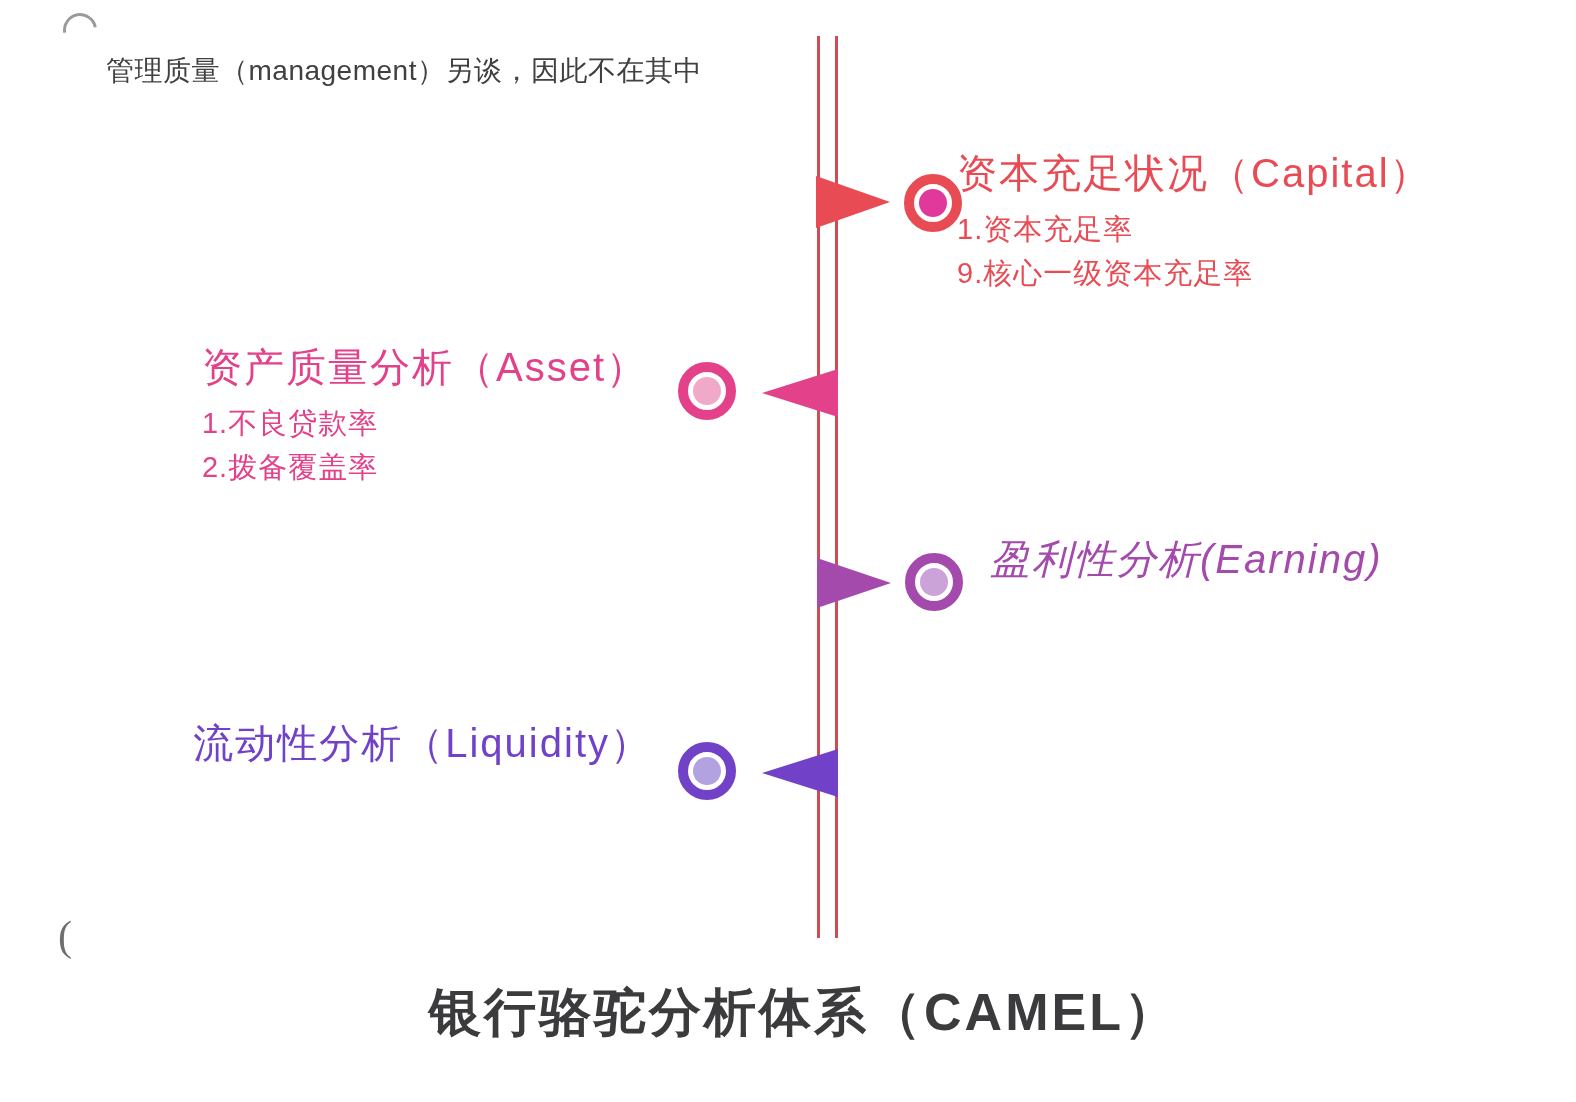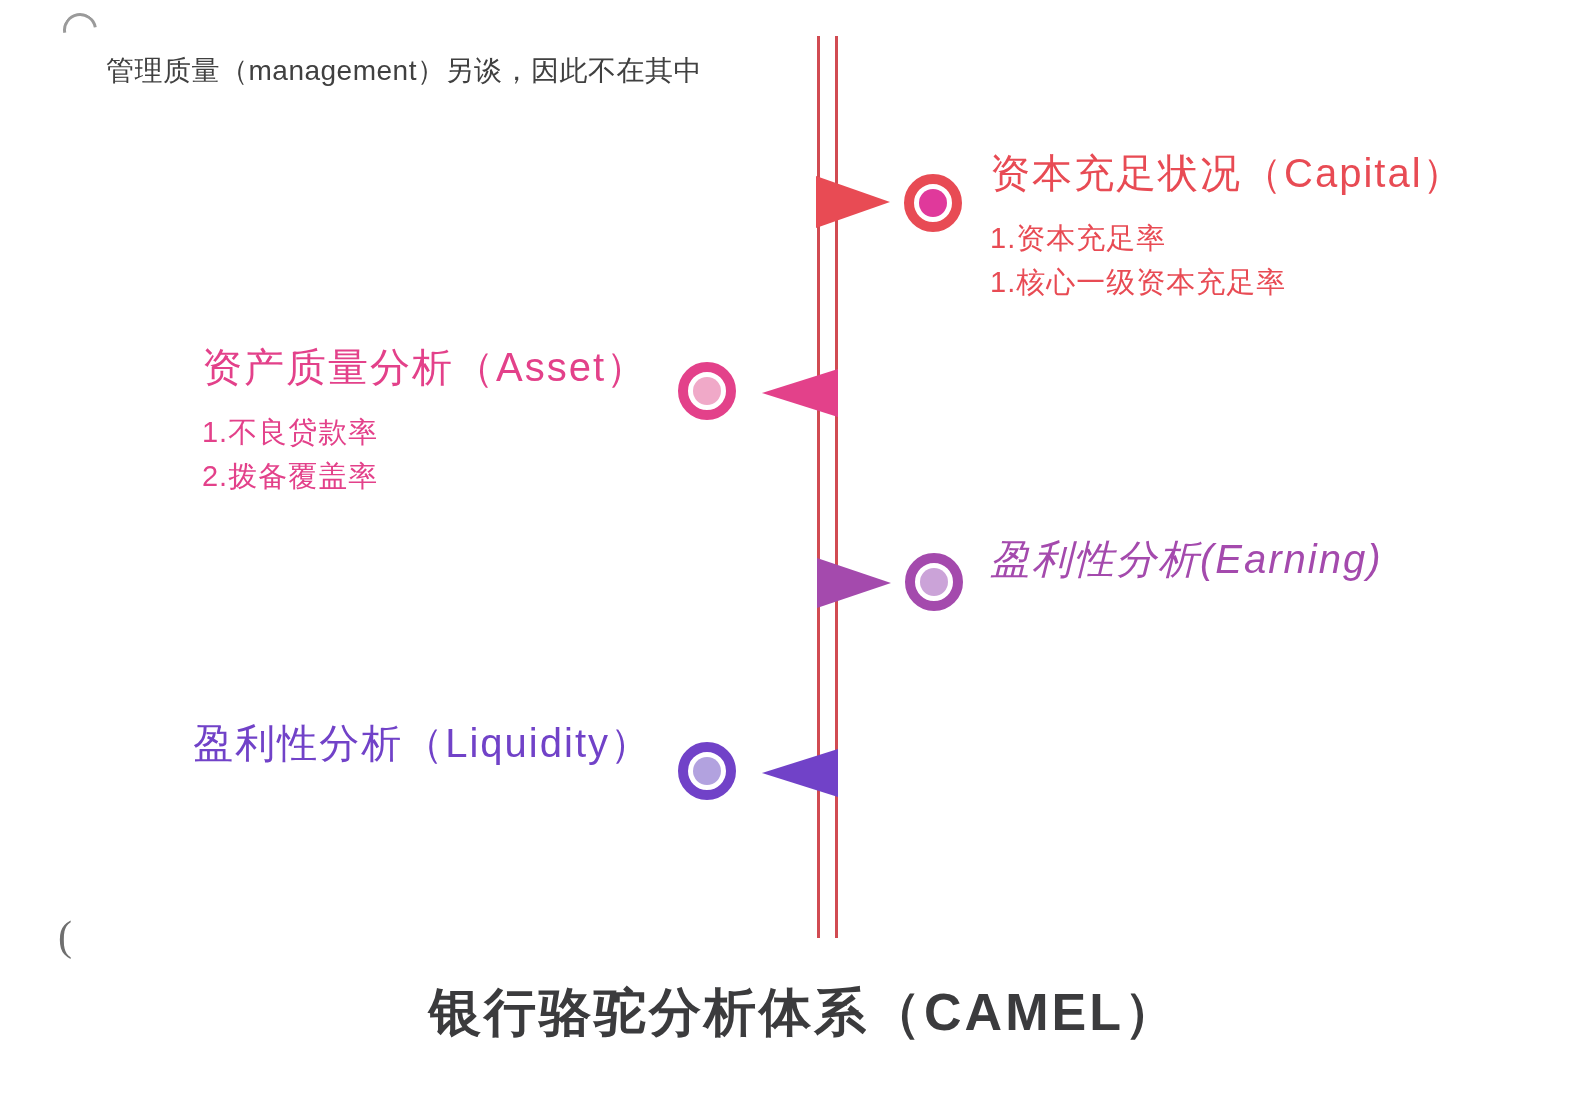--- a/index.html
+++ b/index.html
@@ -103,27 +103,27 @@
   .node-title {
     font-size: 40px;
     letter-spacing: 2px;
     line-height: 54px;
   }
   .node-item {
     font-size: 29px;
     line-height: 44px;
     letter-spacing: 1px;
   }
-  .node-items { margin-top: 16px; }
+  .node-items { margin-top: 7px; }
 
   
   
   #tri-capital  { left: 816px; top: 176px; }
   #ring-capital { left: 904px; top: 174px; }
-  #text-capital { left: 990px; top: 146px; }
+  #text-capital { left: 957px; top: 146px; }
 
   
   #tri-asset  { left: 762px; top: 369px; }
   #ring-asset { left: 678px; top: 362px; }
   #text-asset { right: 928px; top: 340px; }
 
   
   #tri-earning  { left: 817px; top: 558px; border-top-width: 25px; border-bottom-width: 25px; }
   #ring-earning { left: 905px; top: 553px; }
   #text-earning { left: 990px; top: 532px; font-style: italic; }
@@ -161,21 +161,21 @@
 
   <div style="--c: #E84B54; --ci: #E0399B;">
     <div class="tri tri-right" id="tri-capital"></div>
     <div class="ring" id="ring-capital">
       <div class="ring-inner"></div>
     </div>
     <div class="node-text" id="text-capital">
       <div class="node-title">资本充足状况（Capital）</div>
       <div class="node-items">
         <div class="node-item">1.资本充足率</div>
-        <div class="node-item">1.核心一级资本充足率</div>
+        <div class="node-item">9.核心一级资本充足率</div>
       </div>
     </div>
   </div>
 
   <div style="--c: #E3418A; --ci: #F0A9C8;">
     <div class="tri tri-left" id="tri-asset"></div>
     <div class="ring" id="ring-asset">
       <div class="ring-inner"></div>
     </div>
     <div class="node-text align-right" id="text-asset">
@@ -196,19 +196,19 @@
       <div class="node-title">盈利性分析(Earning)</div>
     </div>
   </div>
 
   <div style="--c: #7142C8; --ci: #B2A2DF;">
     <div class="tri tri-left" id="tri-liquidity"></div>
     <div class="ring" id="ring-liquidity">
       <div class="ring-inner"></div>
     </div>
     <div class="node-text align-right" id="text-liquidity">
-      <div class="node-title">盈利性分析（Liquidity）</div>
+      <div class="node-title">流动性分析（Liquidity）</div>
     </div>
   </div>
 
   <div id="footer-title" style="color: rgb(59, 59, 61);">银行骆驼分析体系（CAMEL）</div>
 
 </div>
 
 </body></html>

